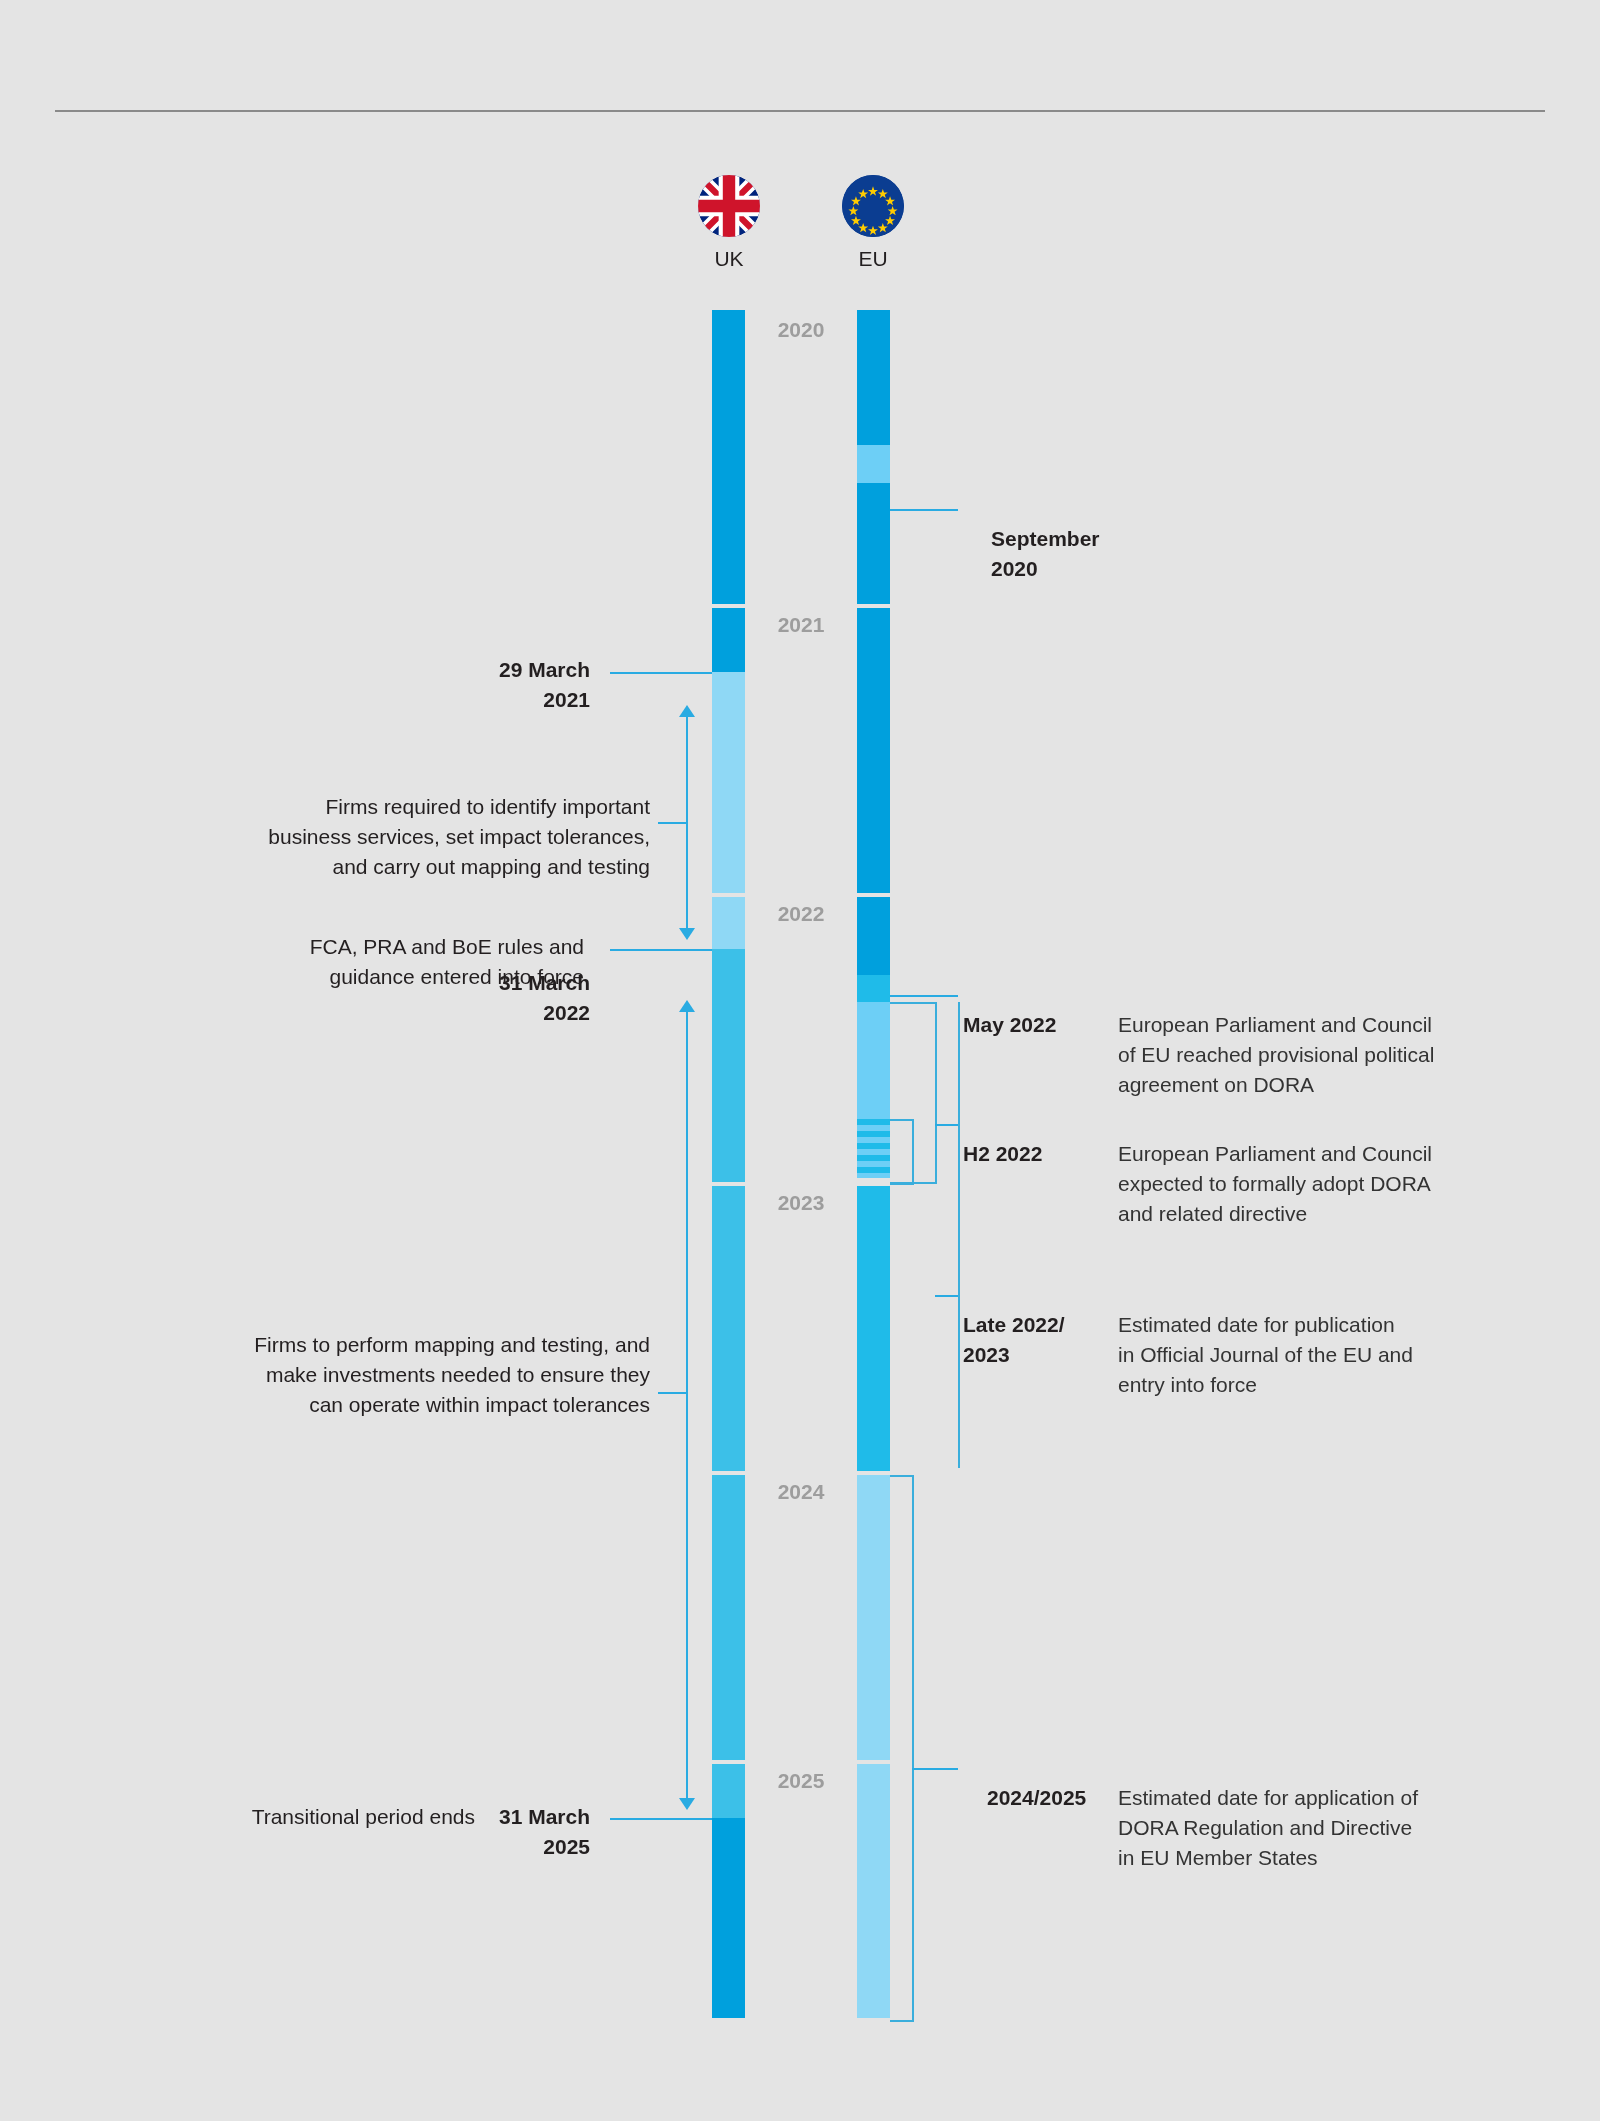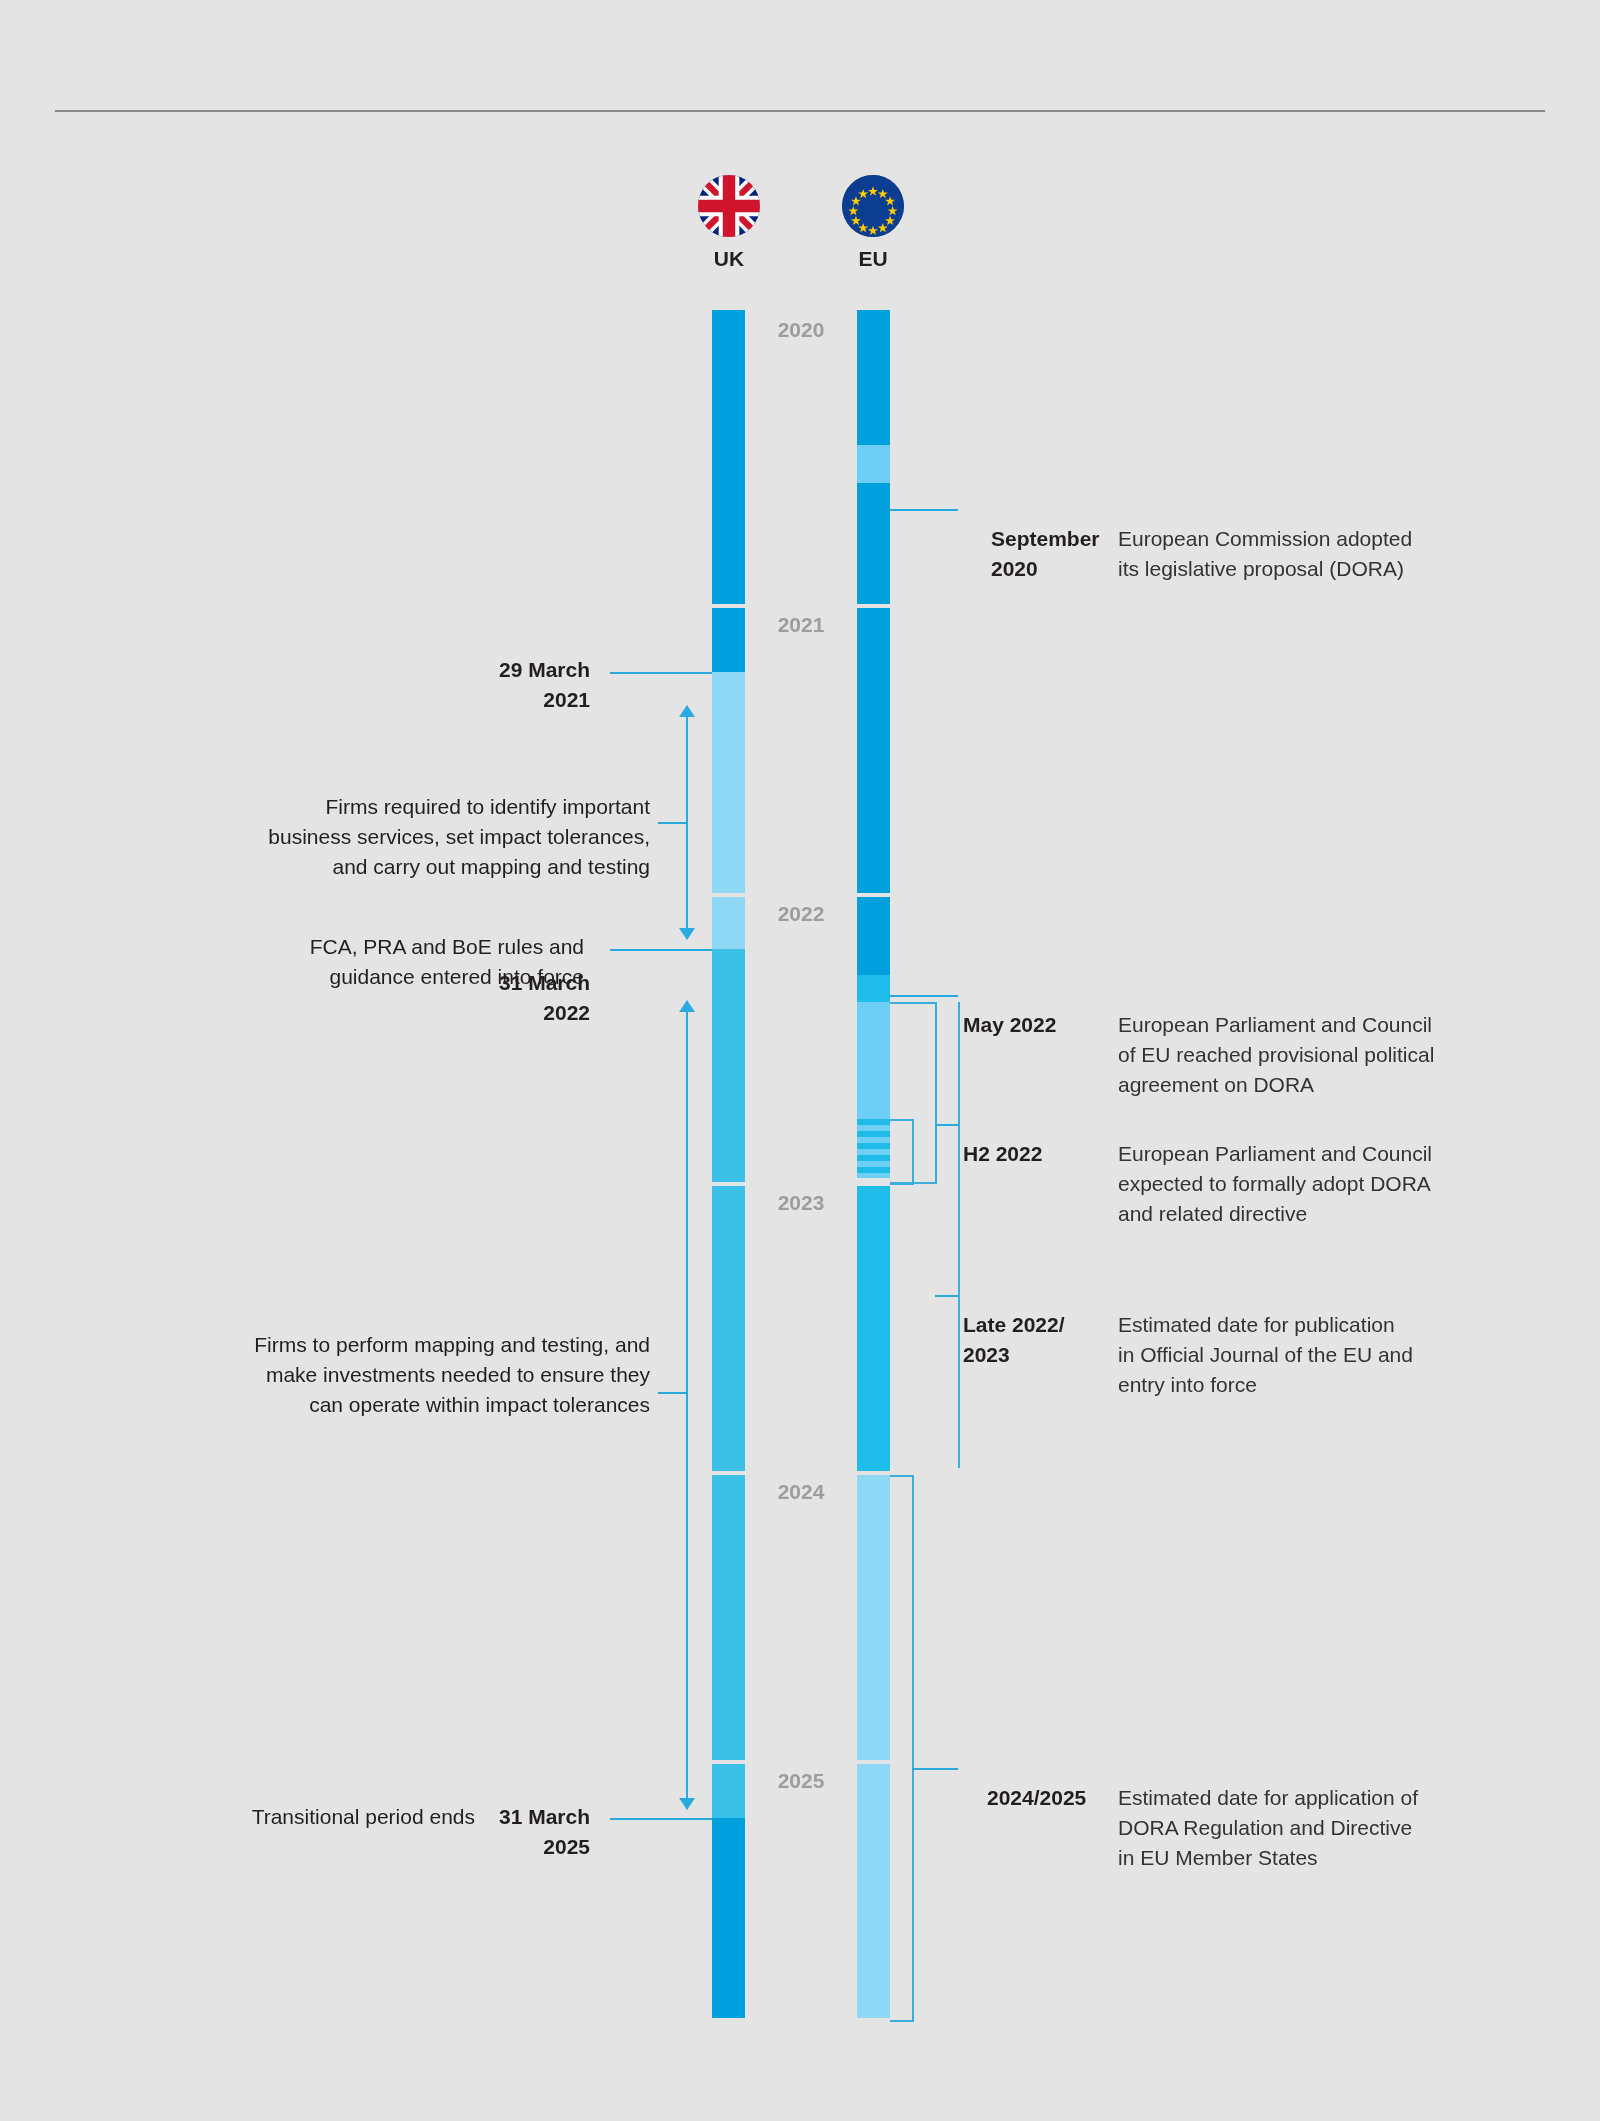--- a/index.html
+++ b/index.html
@@ -27,21 +27,21 @@
   
   .flag{
     position:absolute;width:62px;height:62px;border-radius:50%;
     overflow:hidden;top:175px;
   }
   .flag.uk{left:698px;background:#00247d;}
   .flag.eu{left:842px;background:#0b3d91;}
   .flag svg{display:block;width:62px;height:62px;}
   .flag-label{
     position:absolute;top:247px;width:120px;text-align:center;
-    font-size:21px;font-weight:bold;color:#231f20;
+    font-size:21px;font-weight:normal;color:#231f20;
   }
   .flag-label.uk{left:669px;}
   .flag-label.eu{left:813px;}
 
   
   .bar{position:absolute;width:33px;}
   .bar.uk{left:712px;}
   .bar.eu{left:857px;}
   .seg{position:absolute;left:0;width:33px;}
 
@@ -225,24 +225,20 @@
   <div class="bracket" style="left:890px;top:1002px;width:68px;height:466px;border-top:none;border-bottom:none;"></div>
   <div class="hline" style="left:935px;top:1295px;width:23px;"></div>
 
   <div class="bracket" style="left:890px;top:1475px;width:22px;height:543px;"></div>
   <div class="hline" style="left:912px;top:1768px;width:46px;"></div>
 
   <div class="lbl-date" style="left:991px;top:494px;white-space:pre-line;">
     <span>September
 2020</span>
   </div>
-  <div class="lbl-desc" style="left:1118px;top:494px;white-space:pre-line;">
-    <span>European Commission adopted
-its legislative proposal (DORA)</span>
-  </div>
 
   <div class="lbl-date" style="left:963px;top:980px;white-space:pre-line;">
     <span>May 2022</span>
   </div>
   <div class="lbl-desc" style="left:1118px;top:980px;width:420px;white-space:pre-line;">
     <span>European Parliament and Council
 of EU reached provisional political
 agreement on DORA</span>
   </div>
 

